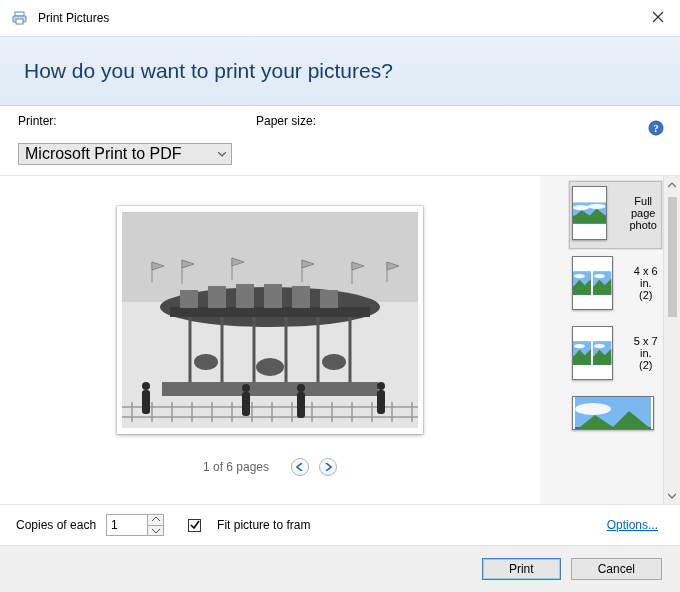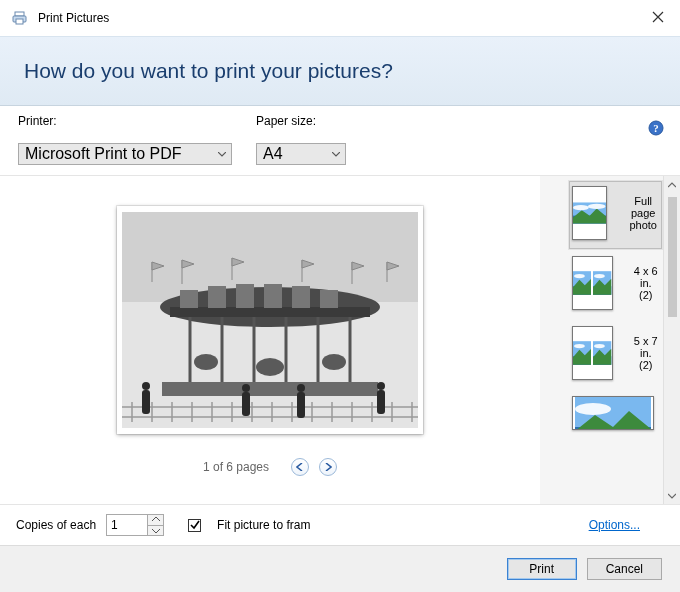--- a/index.html
+++ b/index.html
@@ -52,24 +52,24 @@
 
     .options-row { display: flex; align-items: center; padding: 8px 16px; height: 40px; position: relative; }
     .copies-label { margin-right: 10px; }
     .spinner { display: inline-flex; border: 1px solid #a9a9a9; height: 22px; }
     .spinner input { width: 40px; border: none; padding: 0 4px; font-size: 12px; outline: none; }
     .spinbtns { display: flex; flex-direction: column; border-left: 1px solid #a9a9a9; width: 16px; }
     .spinbtns div { flex: 1; display: flex; align-items: center; justify-content: center; background: #f2f2f2; }
     .spinbtns div:first-child { border-bottom: 1px solid #a9a9a9; }
     .fit-wrap { display: inline-flex; align-items: center; gap: 16px; margin-left: 24px; }
     .cb { width: 13px; height: 13px; border: 1px solid #333; display: inline-flex; align-items: center; justify-content: center; font-size: 10px; line-height: 1; }
-    .options-link { position: absolute; right: 40px; color: #0066cc; text-decoration: underline; font-size: 12px; }
+    .options-link { position: absolute; right: 22px; color: #0066cc; text-decoration: underline; font-size: 12px; }
 
     .footer { display: flex; justify-content: flex-end; gap: 10px; padding: 12px 18px; background: #f0f0f0; border-top: 1px solid #dcdcdc; }
-    .btn { min-width: 70px; height: 22px; border: 1px solid #a9a9a9; background: #e6e6e6; font-size: 12px; display: inline-flex; align-items: center; justify-content: center; padding: 0 18px; }
+    .btn { min-width: 70px; height: 22px; border: 1px solid #a9a9a9; background: #e6e6e6; font-size: 12px; display: inline-flex; align-items: center; justify-content: center; padding: 0 26px; }
     .btn.primary { border: 1px solid #3b82d2; outline: 1px solid #a3c9ee; outline-offset: -2px; }
   </style>
 </head>
 <body>
 
 <div class="titlebar">
   <span class="title-icon">
     <svg width="18" height="14" viewBox="0 0 18 14">
       <rect x="3" y="1" width="9" height="4" fill="#fff" stroke="#6b8aaf" stroke-width="1"></rect>
       <rect x="1" y="5" width="13" height="6" rx="1" fill="#c9dbef" stroke="#6b8aaf" stroke-width="1"></rect>
@@ -95,28 +95,20 @@
       <span class="val">Microsoft Print to PDF</span>
       <span class="chev">
         <svg width="8" height="6">
             <path d="M0 0 L4 4 L8 0" stroke="#555" fill="none" stroke-width="1.2"></path>
           </svg>
       </span>
     </div>
   </div>
   <div class="setting">
     <label>Paper size:</label>
-    <div class="select-wrap w-paper">
-      <span class="val">A4</span>
-      <span class="chev">
-        <svg width="8" height="6">
-            <path d="M0 0 L4 4 L8 0" stroke="#555" fill="none" stroke-width="1.2"></path>
-          </svg>
-      </span>
-    </div>
   </div>
   <span class="help-icon">
     <svg width="16" height="16" viewBox="0 0 16 16">
       <circle cx="8" cy="8" r="7" fill="#3a72c8" stroke="#2a5aa0"></circle>
       <text x="8" y="12" text-anchor="middle" font-size="11" font-weight="bold" fill="#fff" font-family="Georgia">?</text>
     </svg>
   </span>
 </div>
 
 <div class="divider1"></div>

